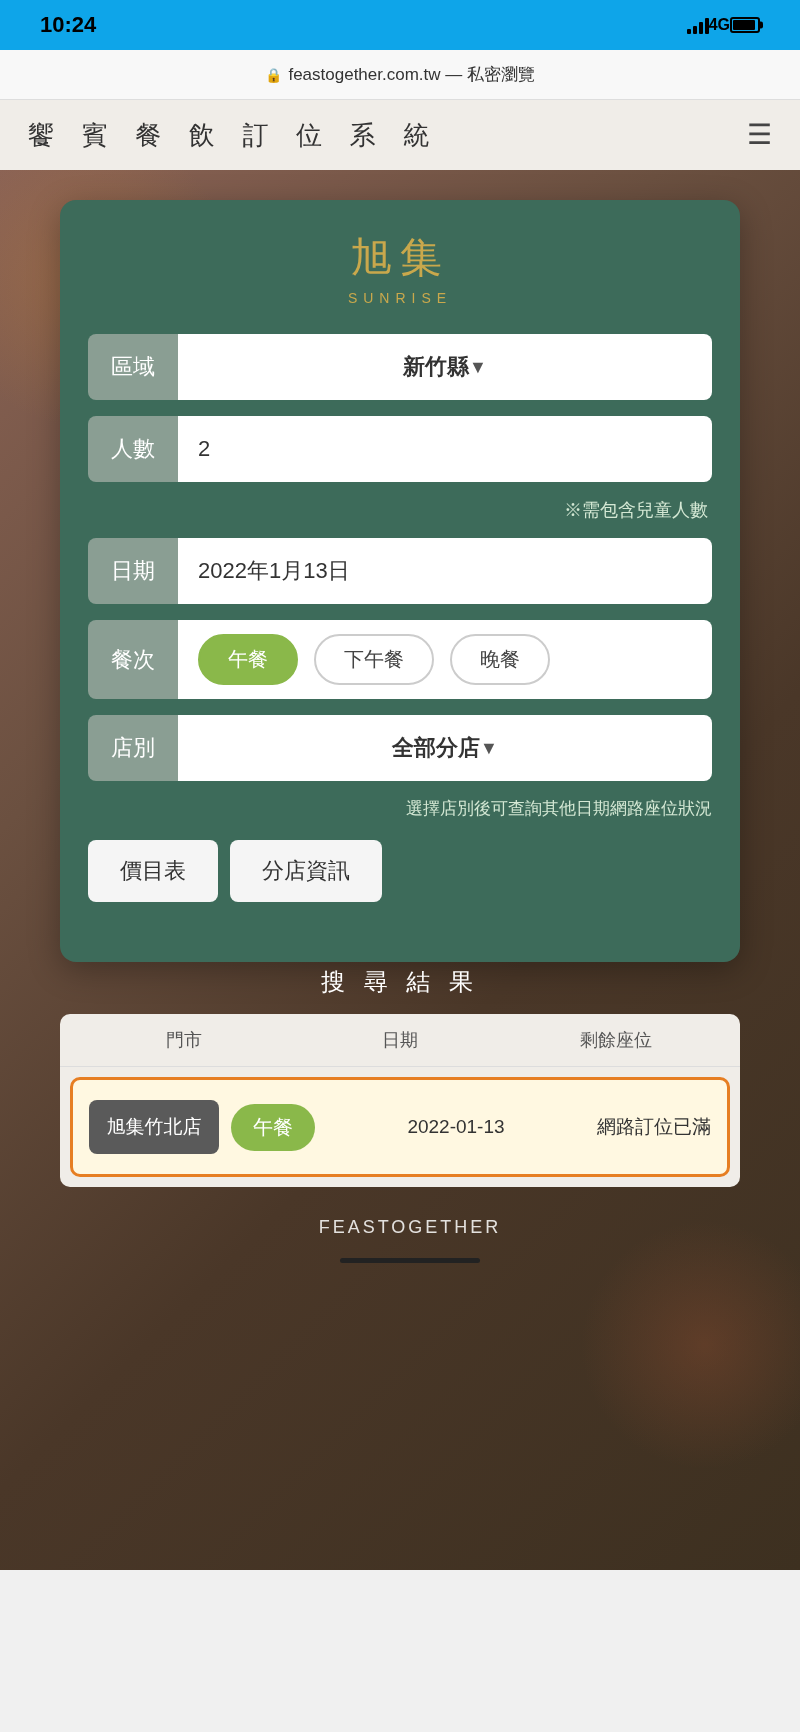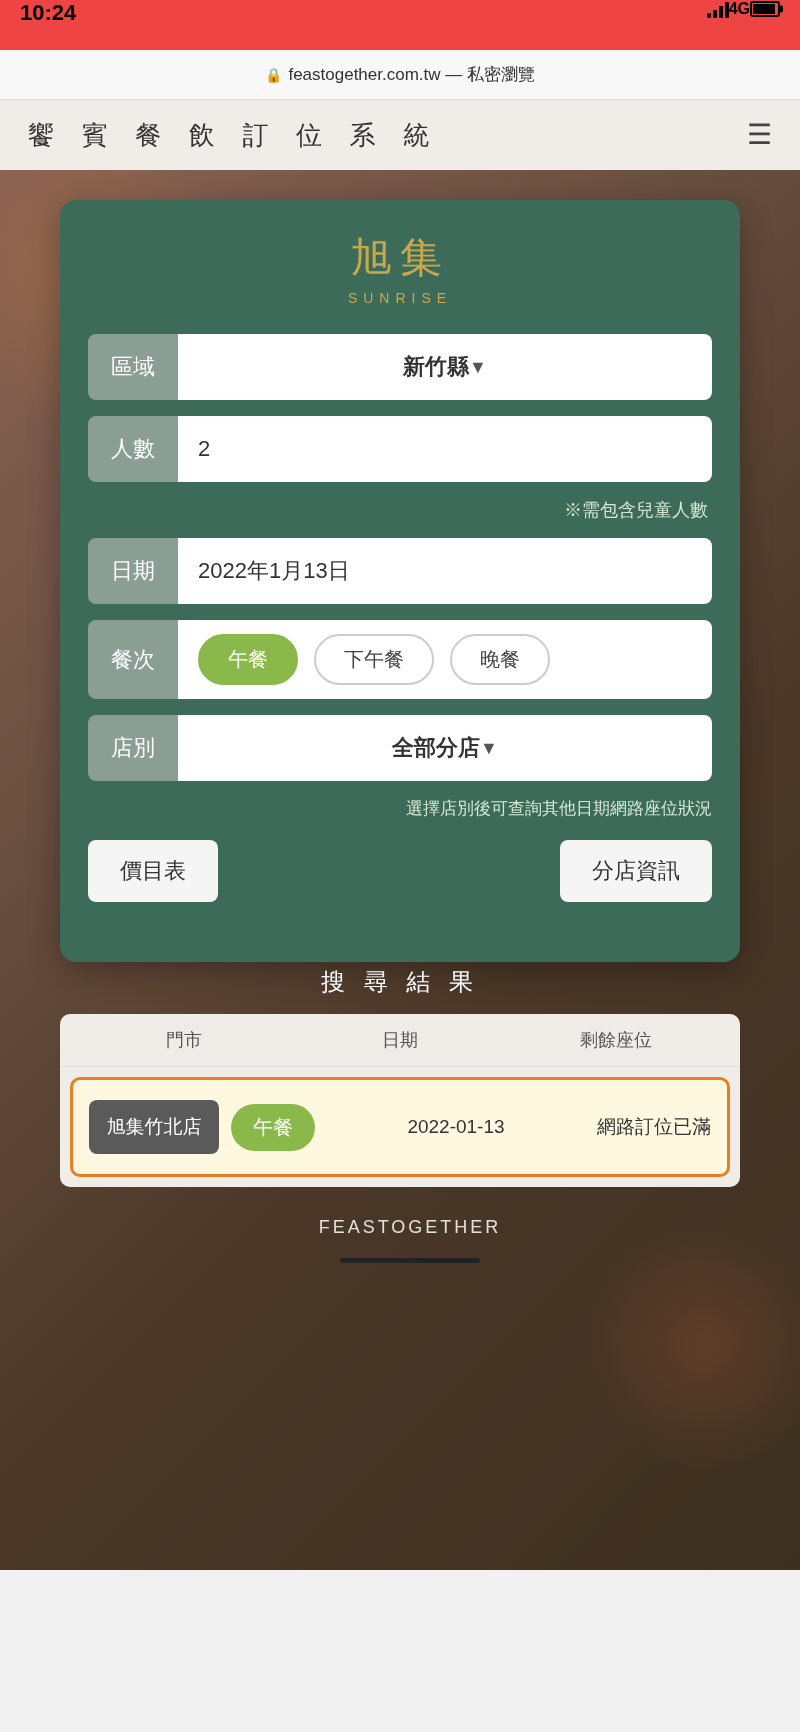--- a/index.html
+++ b/index.html
@@ -8,26 +8,26 @@
       font-family: -apple-system, "PingFang TC", "Microsoft JhengHei", sans-serif;
       background: #f0f0f0;
       width: 800px;
       min-height: 1732px;
       overflow-x: hidden;
       position: relative;
     }
 
     
     .status-bar {
-      background: #ef4444;
+      background: #0ea5e9;
       height: 50px;
       display: flex;
-      align-items: flex-start;
+      align-items: center;
       justify-content: space-between;
-      padding: 0 20px;
+      padding: 0 40px;
     }
     .status-time {
       font-size: 22px;
       font-weight: 700;
       color: #000;
     }
     .status-icons {
       display: flex;
       align-items: center;
       gap: 0;
@@ -265,23 +265,23 @@
     .info-note {
       text-align: right;
       color: #d4e8d4;
       font-size: 17px;
       margin-bottom: 20px;
     }
 
     
     .action-buttons {
       display: flex;
-      justify-content: space-between;
+      justify-content: flex-start;
       margin-bottom: 24px;
-      gap: 32px;
+      gap: 12px;
     }
     .action-btn {
       background: #f5f5f5;
       border: none;
       border-radius: 8px;
       padding: 16px 32px;
       font-size: 22px;
       color: #333;
       cursor: pointer;
       font-family: inherit;

